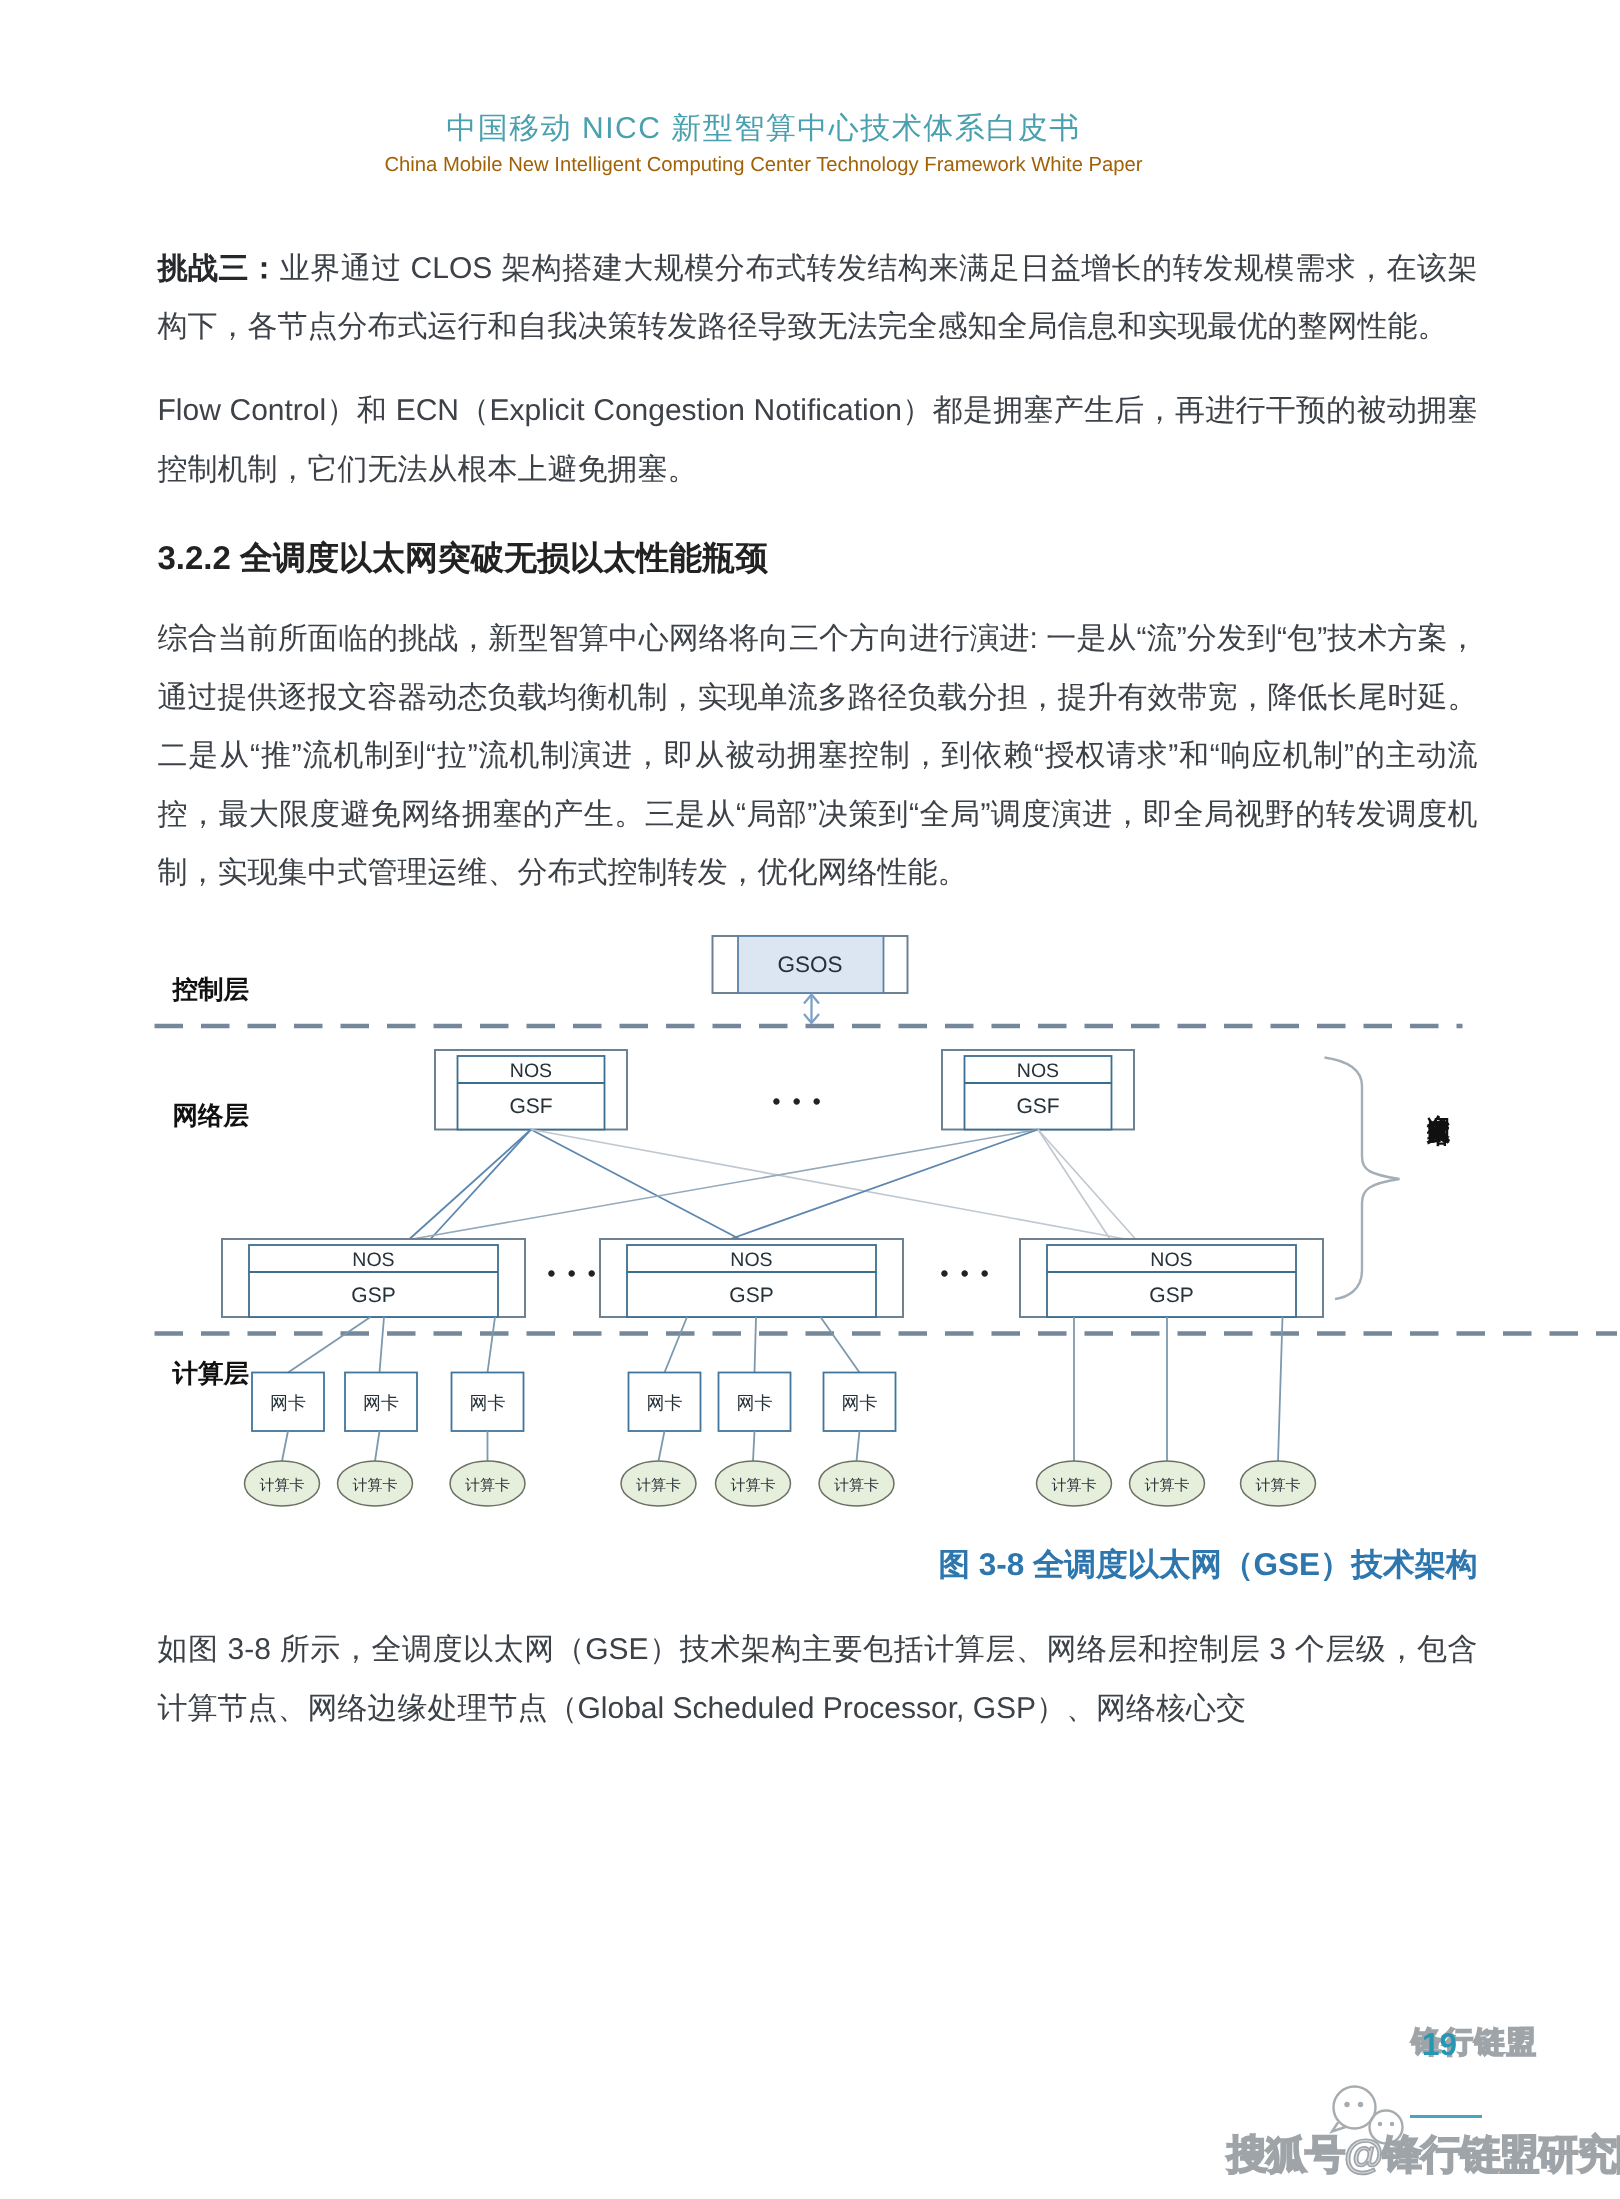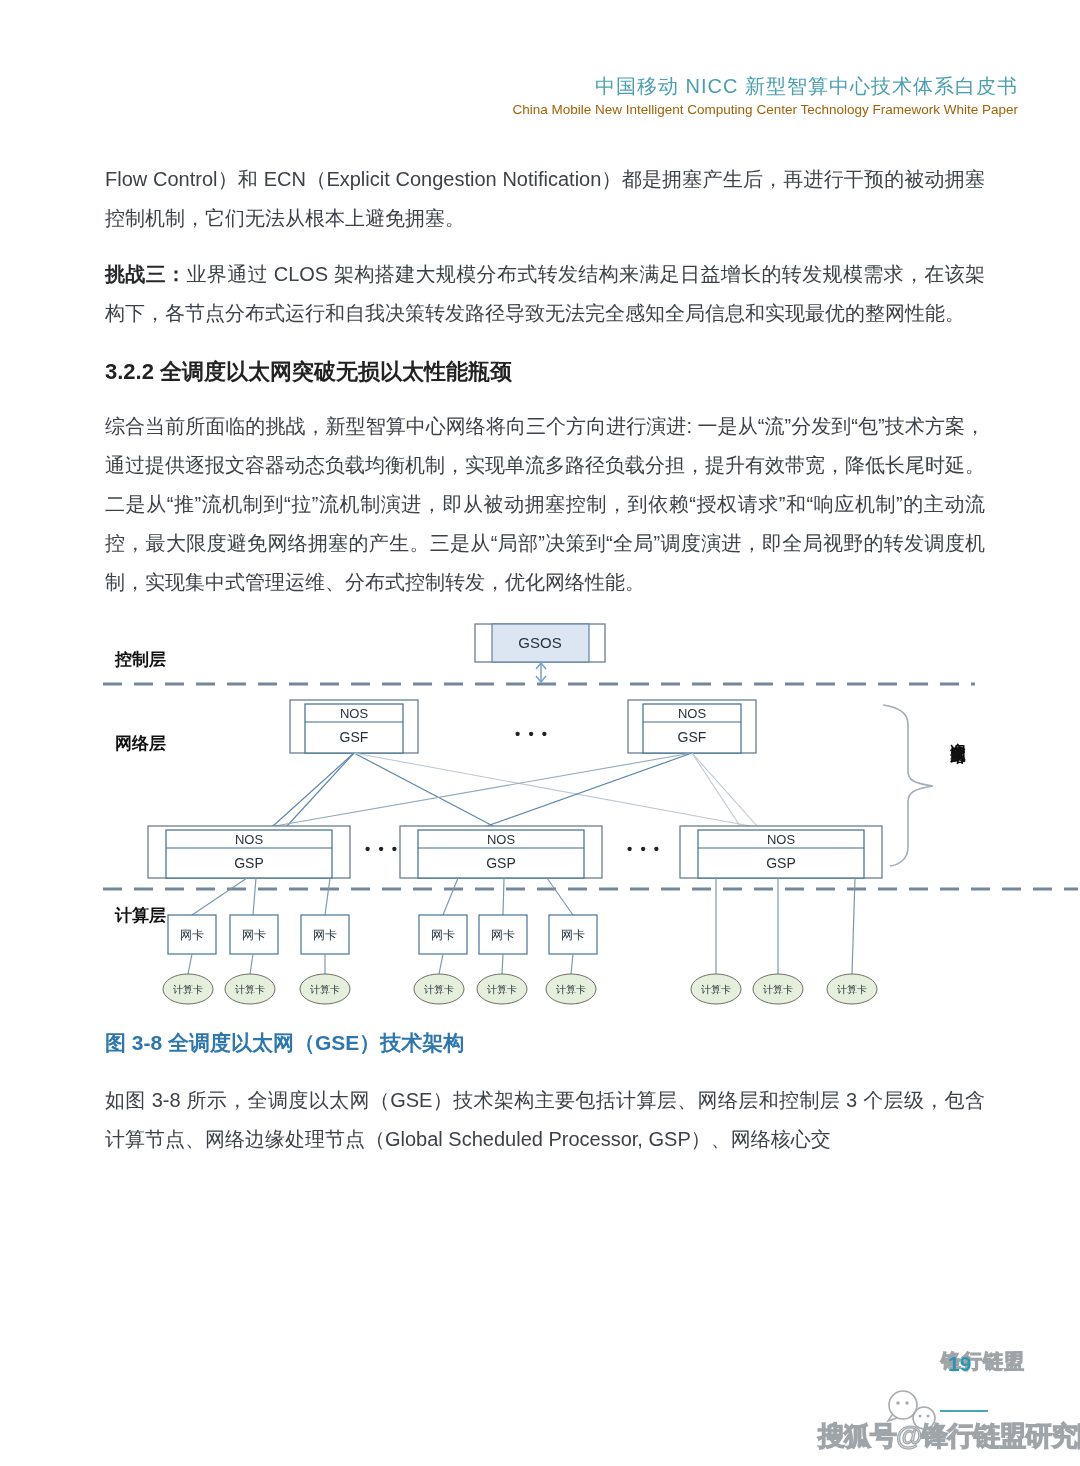--- a/index.html
+++ b/index.html
@@ -1,21 +1,21 @@
 <!DOCTYPE html>
 <html><head>
 <meta charset="utf-8">
 <style>
   * { margin:0; padding:0; box-sizing:border-box; }
   html,body { background:#ffffff; }
   body { font-family:"Liberation Sans","DejaVu Sans",sans-serif; }
   .page { position:relative; width:1080px; height:1466px; background:#fff; overflow:hidden; }
 
   
-  .header { padding-top:72px; padding-right:62px; text-align:right; }
+  .header { padding-top:72px; padding-right:62px; text-align:center; }
   .h-zh { font-size:20px; letter-spacing:1px; color:#4aa0ae; line-height:28px; }
   .h-en { font-size:13.5px; color:#a16207; line-height:20px; }
 
   
   .main { margin:40px 95px 0 105px; }
   p.para { font-size:20px; line-height:39px; color:#3d4248; text-align:justify; margin-bottom:17px; }
   p.para b { color:#26282c; }
   h3.sec { font-size:22px; color:#222; margin:24px 0 20px 0; }
 
   
@@ -33,44 +33,44 @@
   .ln-blue { stroke:#5d87ae; stroke-width:1.2; }
   .ln-grayblue { stroke:#93a9bc; stroke-width:1.1; }
   .ln-gray { stroke:#bfc8d0; stroke-width:1.1; }
   .ln-drop { stroke:#7c99ad; stroke-width:1.2; }
   .nic { fill:#ffffff; stroke:#41759b; stroke-width:1.2; }
   .card { fill:#e5efdb; stroke:#6a7062; stroke-width:1; }
   .brace { fill:none; stroke:#a3aeb8; stroke-width:1.6; }
   .arrow { stroke:#7aa0c5; stroke-width:1.5; fill:none; }
   .brace-label { position:absolute; left:853px; top:112px; writing-mode:vertical-rl; text-orientation:upright;
                  font-size:15px; font-weight:700; letter-spacing:1px; color:#111; }
-  figcaption { text-align:left; font-size:21px; font-weight:700; color:#2d77ae; margin:10px 0 24px 0; }
+  figcaption { text-align:right; font-size:21px; font-weight:700; color:#2d77ae; margin:10px 0 24px 0; }
 
   
   .pagenum { position:absolute; left:948px; top:1352px; font-size:21px; font-weight:700; color:#2697b3; z-index:3; }
   .pagenum-line { position:absolute; left:940px; top:1410px; width:48px; height:2px; background:#2697b3; opacity:.85; z-index:3; }
   .wm { position:absolute; z-index:1; font-weight:700; color:#d7dadd; -webkit-text-stroke:1.1px #9fa4a9; white-space:nowrap; pointer-events:none; }
   .wm-brand { left:941px; top:1320px; font-size:20px; letter-spacing:1px;margin-top:28px; }
   .wm-big { left:818px; top:1418px; font-size:27px; letter-spacing:-1px; }
   .wm-logo { position:absolute; left:878px; top:1388px; z-index:1; }
 </style>
 </head>
 <body>
 
 <div class="page">
 
   <div class="header">
     <div class="h-zh">中国移动 NICC 新型智算中心技术体系白皮书</div>
     <div class="h-en">China Mobile New Intelligent Computing Center Technology Framework White Paper</div>
   </div>
 
   <div class="main">
+    <p class="para"><b>挑战三：</b><span>业界通过 CLOS 架构搭建大规模分布式转发结构来满足日益增长的转发规模需求，在该架构下，各节点分布式运行和自我决策转发路径导致无法完全感知全局信息和实现最优的整网性能。</span></p>
+
     <p class="para">Flow Control）和 ECN（Explicit Congestion Notification）都是拥塞产生后，再进行干预的被动拥塞控制机制，它们无法从根本上避免拥塞。</p>
-
-    <p class="para"><b>挑战三：</b><span>业界通过 CLOS 架构搭建大规模分布式转发结构来满足日益增长的转发规模需求，在该架构下，各节点分布式运行和自我决策转发路径导致无法完全感知全局信息和实现最优的整网性能。</span></p>
 
     <h3 class="sec">3.2.2 全调度以太网突破无损以太性能瓶颈</h3>
 
     <p class="para">综合当前所面临的挑战，新型智算中心网络将向三个方向进行演进: 一是从“流”分发到“包”技术方案，通过提供逐报文容器动态负载均衡机制，实现单流多路径负载分担，提升有效带宽，降低长尾时延。二是从“推”流机制到“拉”流机制演进，即从被动拥塞控制，到依赖“授权请求”和“响应机制”的主动流控，最大限度避免网络拥塞的产生。三是从“局部”决策到“全局”调度演进，即全局视野的转发调度机制，实现集中式管理运维、分布式控制转发，优化网络性能。</p>
 
 
     <figure>
       <div class="diagram">
         <svg width="985" height="400" viewBox="0 0 985 400">
 

